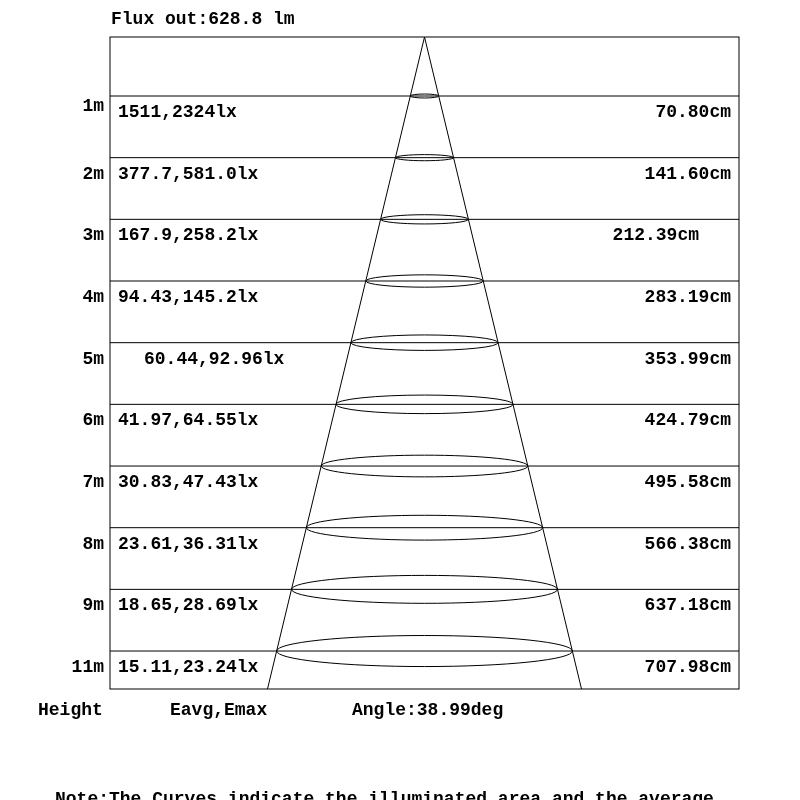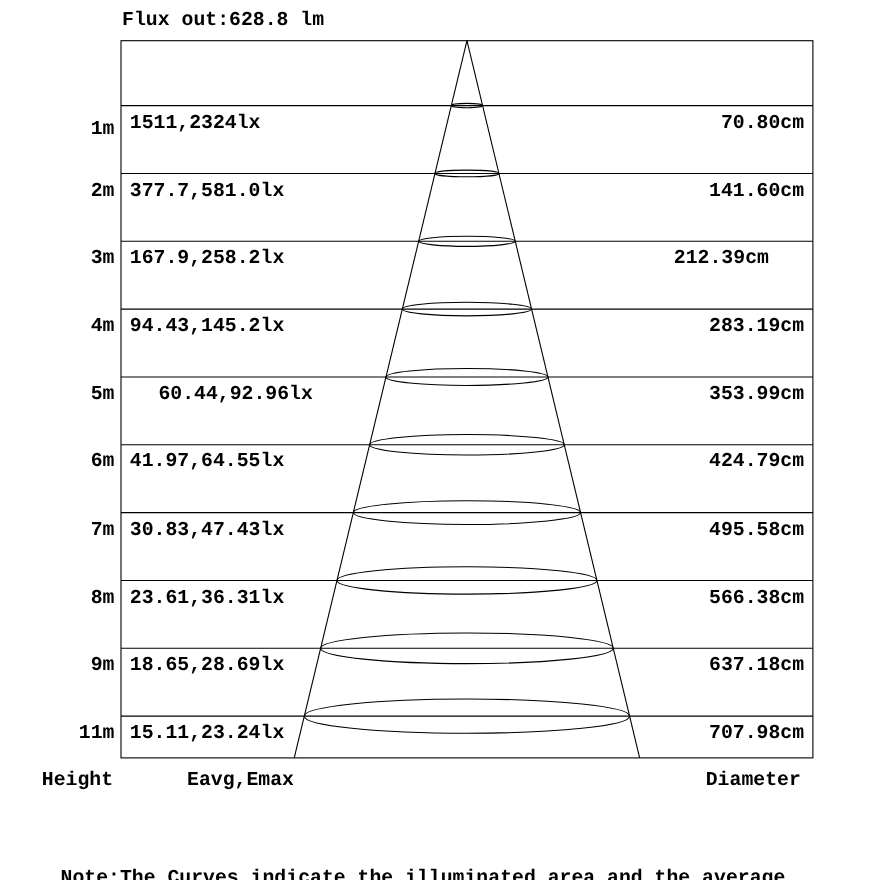--- a/index.html
+++ b/index.html
@@ -65,21 +65,21 @@
       <ellipse cx="424.5" cy="527.69" rx="118.158152" ry="12.40660596" fill="none" stroke="#000000" stroke-width="1"></ellipse>
       <line x1="110" y1="589.36" x2="739" y2="589.36" stroke="#000000" stroke-width="1"></line>
       <ellipse cx="424.5" cy="589.36" rx="133.008288" ry="13.96587024" fill="none" stroke="#000000" stroke-width="1"></ellipse>
       <line x1="110" y1="651.03" x2="739" y2="651.03" stroke="#000000" stroke-width="1"></line>
       <ellipse cx="424.5" cy="651.03" rx="147.85842399999999" ry="15.525134519999998" fill="none" stroke="#000000" stroke-width="1"></ellipse>
       <line x1="424.5" y1="37" x2="267.4984" y2="689" stroke="#000000" stroke-width="1"></line>
       <line x1="424.5" y1="37" x2="581.5016" y2="689" stroke="#000000" stroke-width="1"></line>
     </svg>
 
   <div id="rows-layer">
-      <span class="right-align" style="left: 30px; top: 108px; width: 74px;">1m</span>
+      <span class="right-align" style="left: 30px; top: 96px; width: 74px;">1m</span>
       <span style="left: 118px; top: 102px;">1511,2324lx</span>
       <span class="right-align" style="left: 561px; top: 102px; width: 170px;">70.80cm</span>
       <span class="right-align" style="left: 30px; top: 163.67px; width: 74px;">2m</span>
       <span style="left: 118px; top: 163.67px;">377.7,581.0lx</span>
       <span class="right-align" style="left: 561px; top: 163.67px; width: 170px;">141.60cm</span>
       <span class="right-align" style="left: 30px; top: 225.34px; width: 74px;">3m</span>
       <span style="left: 118px; top: 225.34px;">167.9,258.2lx</span>
       <span class="right-align" style="left: 529px; top: 225.34px; width: 170px;">212.39cm</span>
       <span class="right-align" style="left: 30px; top: 287.01px; width: 74px;">4m</span>
       <span style="left: 118px; top: 287.01px;">94.43,145.2lx</span>
@@ -99,20 +99,20 @@
       <span class="right-align" style="left: 30px; top: 595.36px; width: 74px;">9m</span>
       <span style="left: 118px; top: 595.36px;">18.65,28.69lx</span>
       <span class="right-align" style="left: 561px; top: 595.36px; width: 170px;">637.18cm</span>
       <span class="right-align" style="left: 30px; top: 657.03px; width: 74px;">11m</span>
       <span style="left: 118px; top: 657.03px;">15.11,23.24lx</span>
       <span class="right-align" style="left: 561px; top: 657.03px; width: 170px;">707.98cm</span>
     </div>
 
   <span style="left:38px;  top:700px;">Height</span>
   <span style="left:170px; top:700px;">Eavg,Emax</span>
-  <span class="right-align" style="left:578px; top:700px; width:150px;">Diameter</span>
+  <span style="left:352px; top:700px;">Angle:38.99deg</span>
 
   <div class="note-block">
     <div>Note:The Curves indicate the illuminated area and the average</div>
     
   </div>
 
 </div>
 
 </body></html>

